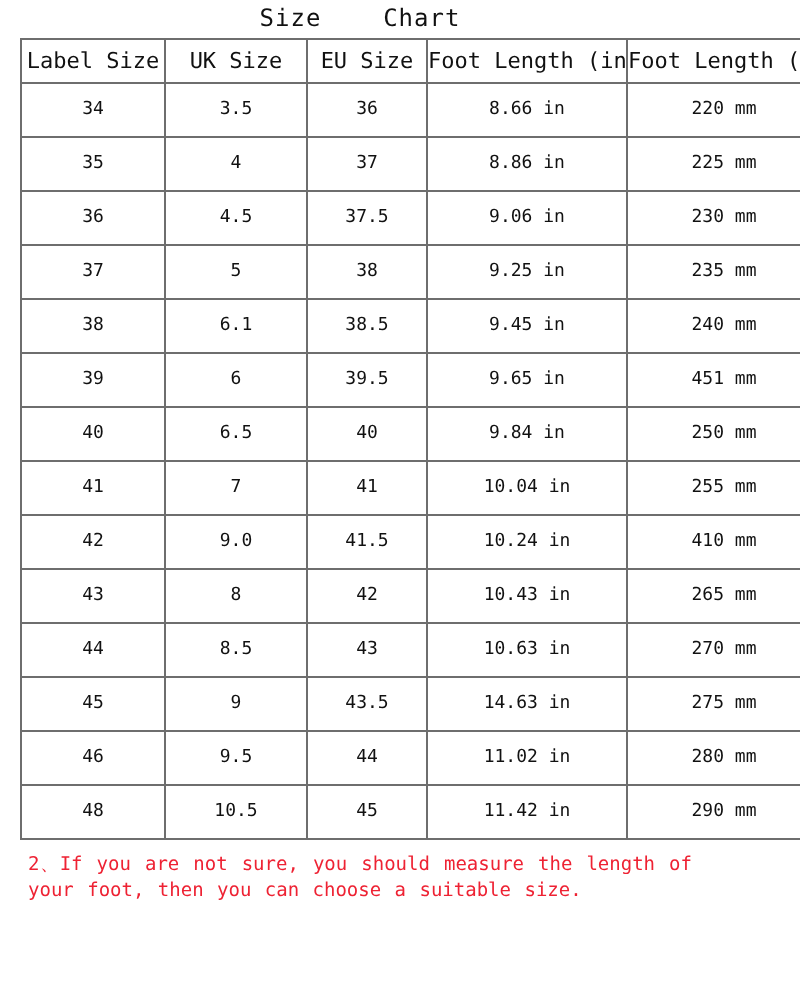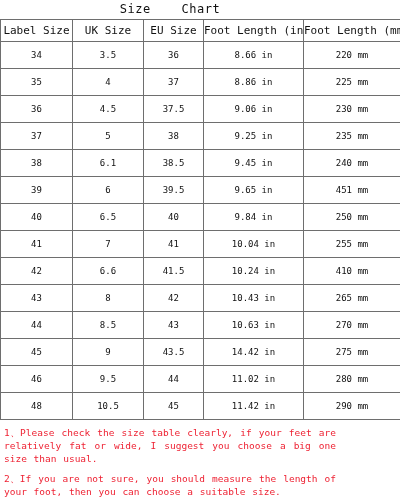--- a/index.html
+++ b/index.html
@@ -11,20 +11,21 @@
     height: 500px;
     background: #ffffff;
     font-family: "DejaVu Sans Mono", "Liberation Mono", monospace;
     overflow: hidden;
   }
   .page {
     width: 340px;
     height: 500px;
     position: relative;
     box-sizing: border-box;
+    margin-left: 10px;
   }
   .chart-title {
     text-align: center;
     font-size: 12px;
     color: #111111;
     letter-spacing: 0.5px;
     padding-top: 2px;
     padding-bottom: 3px;
     white-space: pre;
     font-family: "DejaVu Sans Mono", "Liberation Mono", monospace;
@@ -151,21 +152,21 @@
       </tr>
       <tr>
         <td>41</td>
         <td>7</td>
         <td>41</td>
         <td>10.04 in</td>
         <td>255 mm</td>
       </tr>
       <tr>
         <td>42</td>
-        <td>6.6</td>
+        <td>9.0</td>
         <td>41.5</td>
         <td>10.24 in</td>
         <td>410 mm</td>
       </tr>
       <tr>
         <td>43</td>
         <td>8</td>
         <td>42</td>
         <td>10.43 in</td>
         <td>265 mm</td>
@@ -174,38 +175,37 @@
         <td>44</td>
         <td>8.5</td>
         <td>43</td>
         <td>10.63 in</td>
         <td>270 mm</td>
       </tr>
       <tr>
         <td>45</td>
         <td>9</td>
         <td>43.5</td>
-        <td>14.42 in</td>
+        <td>14.63 in</td>
         <td>275 mm</td>
       </tr>
       <tr>
         <td>46</td>
         <td>9.5</td>
         <td>44</td>
         <td>11.02 in</td>
         <td>280 mm</td>
       </tr>
       <tr>
         <td>48</td>
         <td>10.5</td>
         <td>45</td>
         <td>11.42 in</td>
         <td>290 mm</td>
       </tr>
     </tbody>
   </table>
 
   <div class="notes">
-    <div class="note">1、Please check the size table clearly, if your feet are relatively fat or wide, I suggest you choose a big one size than usual.</div>
     <div class="note">2、If you are not sure, you should measure the length of your foot, then you can choose a suitable size.</div>
   </div>
 
 </div>
 
 </body></html>

